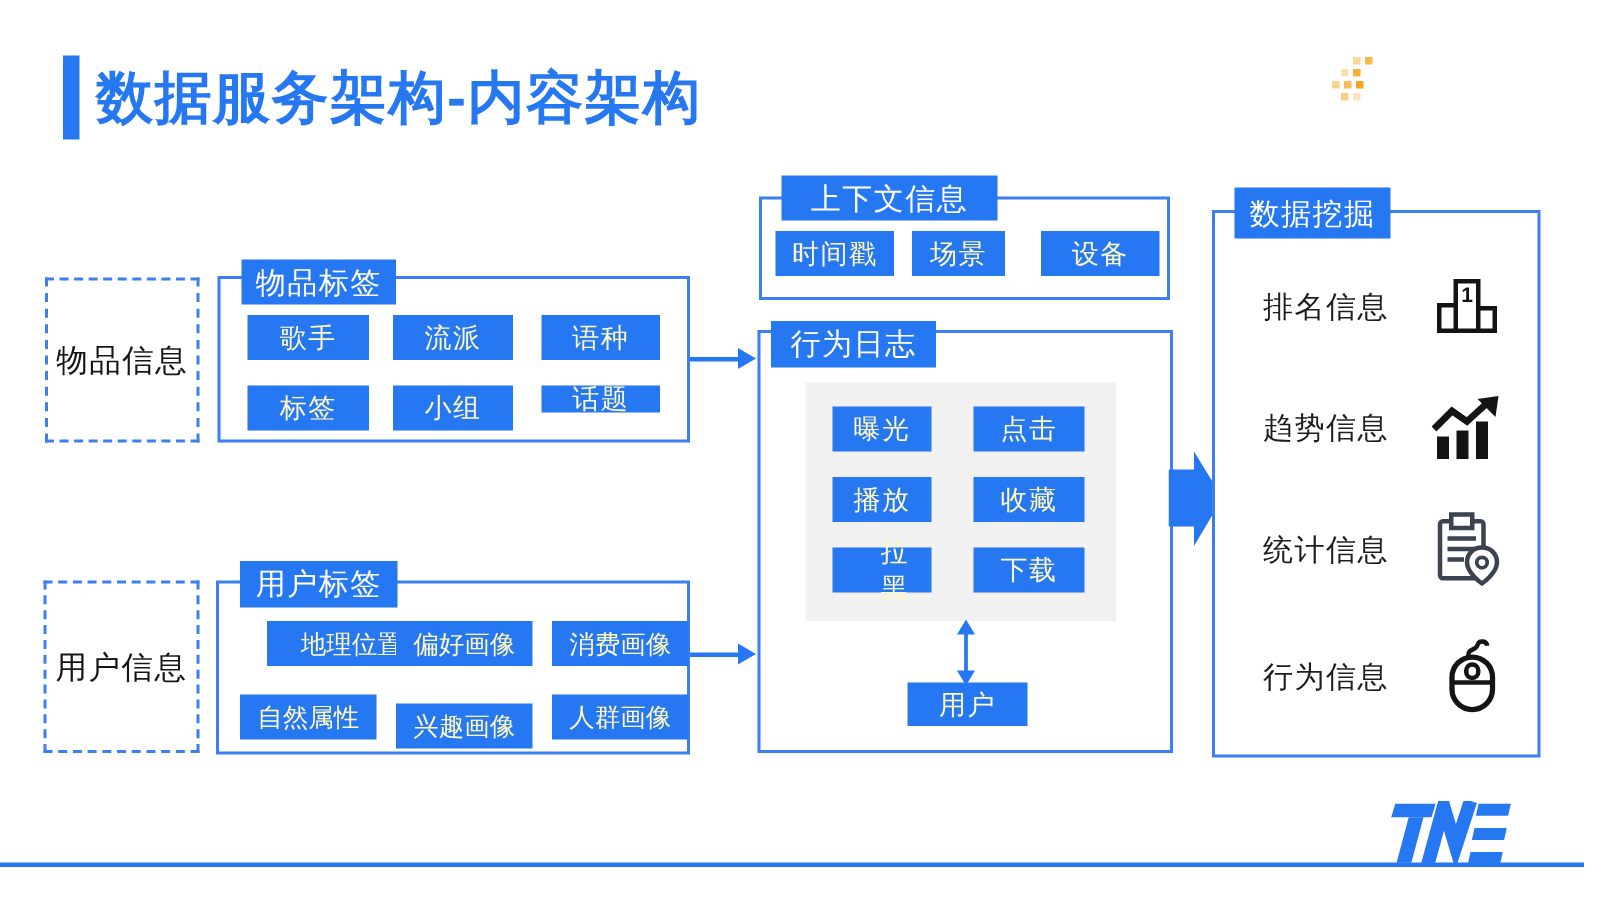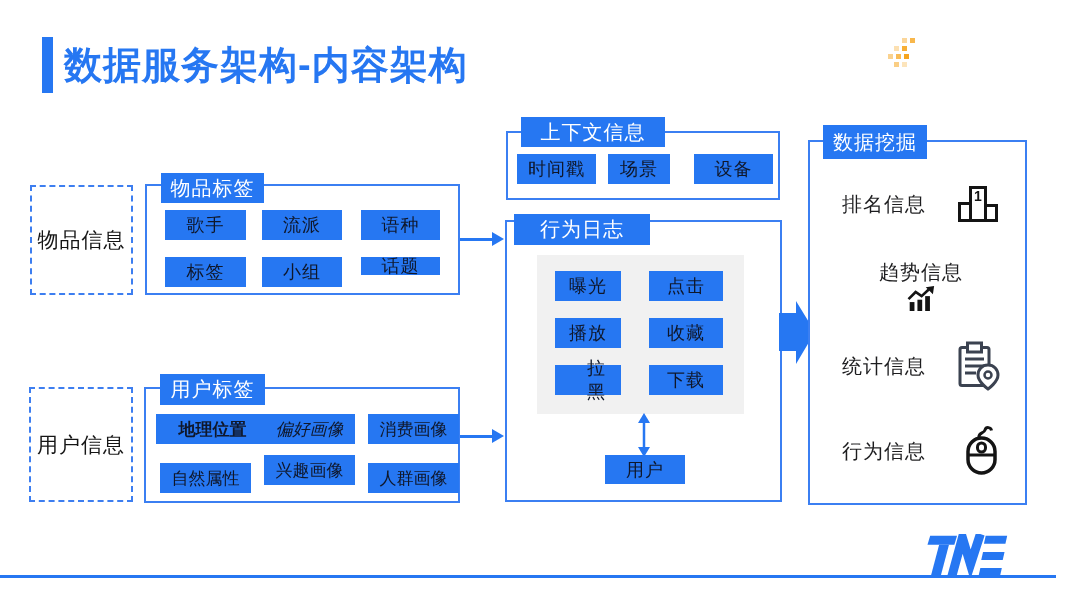--- a/index.html
+++ b/index.html
@@ -20,21 +20,21 @@
     background:linear-gradient(90deg,#FDB813 0%,#F68B1F 55%,#EF4423 100%);
     -webkit-background-clip:text;background-clip:text;color:transparent;letter-spacing:0px;}
   .dot{position:absolute;width:5px;height:5px;background:#F6A51F;}
 
   
   .dashed-box{border:2px dashed #3D7EF0;display:flex;align-items:center;justify-content:center;
     font-size:21px;color:#151515;letter-spacing:1px;background:#fff;}
   .group-box{border:2px solid var(--border-blue);background:#fff;}
   .tab{position:absolute;background:var(--blue);color:#fff;display:flex;align-items:center;justify-content:center;
     font-size:20px;font-weight:500;letter-spacing:1px;}
-  .tag-btn{position:absolute;background:var(--blue);color:#0f172a;display:flex;align-items:center;justify-content:center;
+  .tag-btn{position:absolute;background:var(--blue);color:#fef9c3;display:flex;align-items:center;justify-content:center;
     font-size:18px;font-weight:500;letter-spacing:1px;}
   .tag-btn.small{font-size:17px;letter-spacing:0;}
 
   
   .gray-panel{position:absolute;background:#F1F1F1;}
 
   
   .mine-row{position:absolute;left:32px;width:158px;height:52px;display:flex;align-items:center;justify-content:space-between;}
   .mine-label{font-size:20px;color:var(--ink);letter-spacing:1px;}
 
@@ -76,37 +76,37 @@
     <div class="tag-btn" style="left:115px;top:71px;width:80px;height:30px;">小组</div>
     <div class="tag-btn" style="left:214px;top:71px;width:79px;height:18px;">话题</div>
   </div>
 
   <div class="abs dashed-box" style="left:29px;top:387px;width:104px;height:115px;">
     <span>用户信息</span>
   </div>
 
   <div class="abs group-box" style="left:144px;top:387px;width:316px;height:116px;">
     <div class="tab" style="left:14px;top:-15px;width:105px;height:31px;">用户标签</div>
-    <div class="tag-btn small" style="left:10px;top:25px;width:113px;height:30px;font-weight:bold;">地理位置</div>
-    <div class="tag-btn small" style="left:118px;top:25px;width:91px;height:30px;font-style:italic;">偏好画像</div>
+    <div class="tag-btn small" style="left:32px;top:25px;width:113px;height:30px;">地理位置</div>
+    <div class="tag-btn small" style="left:118px;top:25px;width:91px;height:30px;">偏好画像</div>
     <div class="tag-btn small" style="left:222px;top:25px;width:91px;height:30px;">消费画像</div>
     <div class="tag-btn small" style="left:14px;top:74px;width:91px;height:30px;">自然属性</div>
-    <div class="tag-btn small" style="left:118px;top:66px;width:91px;height:30px;">兴趣画像</div>
+    <div class="tag-btn small" style="left:118px;top:80px;width:91px;height:30px;">兴趣画像</div>
     <div class="tag-btn small" style="left:222px;top:74px;width:91px;height:30px;">人群画像</div>
   </div>
 
   <div class="abs group-box" style="left:506px;top:131px;width:274px;height:69px;padding-left:48px;">
     <div class="tab" style="left:13px;top:-16px;width:144px;height:30px;">上下文信息</div>
     <div class="tag-btn" style="left:9px;top:21px;width:79px;height:30px;">时间戳</div>
     <div class="tag-btn" style="left:100px;top:21px;width:62px;height:30px;">场景</div>
     <div class="tag-btn" style="left:186px;top:21px;width:79px;height:30px;">设备</div>
   </div>
 
   <div class="abs group-box" style="left:505px;top:220px;width:277px;height:282px;">
-    <div class="tab" style="left:7px;top:-8px;width:136px;height:31px;">行为日志</div>
+    <div class="tab" style="left:7px;top:-8px;width:110px;height:31px;">行为日志</div>
     <div class="gray-panel" style="left:30px;top:33px;width:207px;height:159px;">
       <div class="tag-btn" style="left:18px;top:16px;width:66px;height:30px;">曝光</div>
       <div class="tag-btn" style="left:112px;top:16px;width:74px;height:30px;">点击</div>
       <div class="tag-btn" style="left:18px;top:63px;width:66px;height:30px;">播放</div>
       <div class="tag-btn" style="left:112px;top:63px;width:74px;height:30px;">收藏</div>
       <div class="tag-btn" style="left:18px;top:110px;width:66px;height:30px;padding-left:32px;">拉黑</div>
       <div class="tag-btn" style="left:112px;top:110px;width:74px;height:30px;">下载</div>
     </div>
     <svg class="abs" style="left:130px;top:191px;" width="14" height="44" viewBox="0 0 14 44">
       <line x1="7" y1="8" x2="7" y2="36" stroke="#2677F2" stroke-width="2.5"></line>
@@ -131,21 +131,21 @@
     <div class="mine-row" style="top:36px;">
       <span class="mine-label">排名信息</span>
       <svg width="44" height="40" viewBox="0 0 44 40">
         <rect x="14.5" y="3.5" width="15" height="33" fill="none" stroke="#141414" stroke-width="3"></rect>
         <path d="M14.5 19.5 H3.5 V36.5 H14.5" fill="none" stroke="#141414" stroke-width="3"></path>
         <path d="M29.5 21.5 H40.5 V36.5 H29.5" fill="none" stroke="#141414" stroke-width="3"></path>
         <text x="22" y="17" font-size="14" font-weight="bold" fill="#141414" text-anchor="middle">1</text>
       </svg>
     </div>
 
-    <div class="mine-row" style="top:117px;flex-direction:column;">
+    <div class="mine-row" style="top:117px;">
       <span class="mine-label">趋势信息</span>
       <svg width="46" height="42" viewBox="0 0 46 42">
         <rect x="4" y="27" width="8" height="15" fill="#141414"></rect>
         <rect x="17" y="23" width="8" height="19" fill="#141414"></rect>
         <rect x="30" y="17" width="8" height="25" fill="#141414"></rect>
         <polyline points="2,22 14,10 24,17 36,6" fill="none" stroke="#141414" stroke-width="4.5"></polyline>
         <polygon points="31,2 45,0 43,14" fill="#141414"></polygon>
       </svg>
     </div>
 

